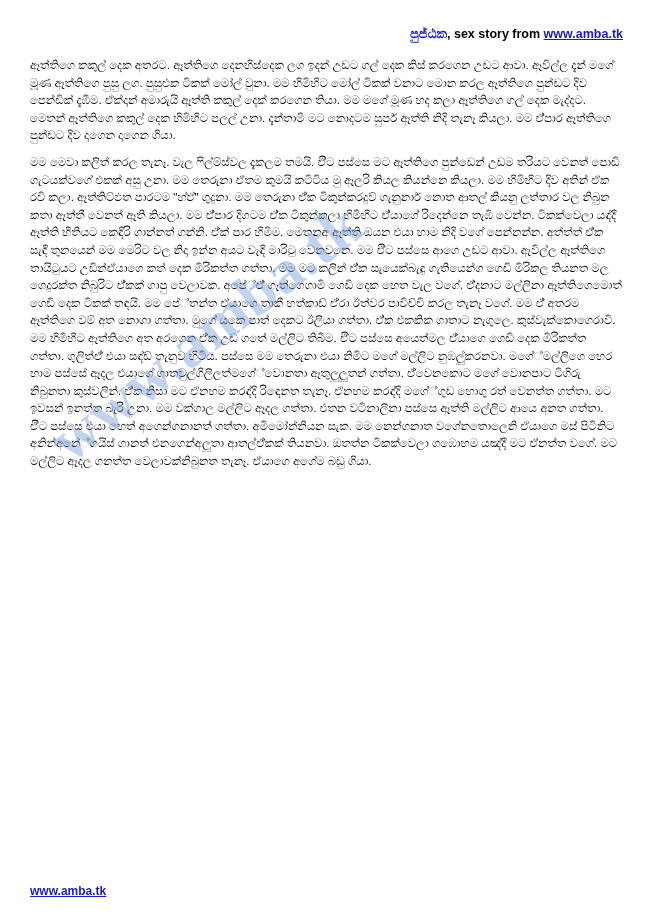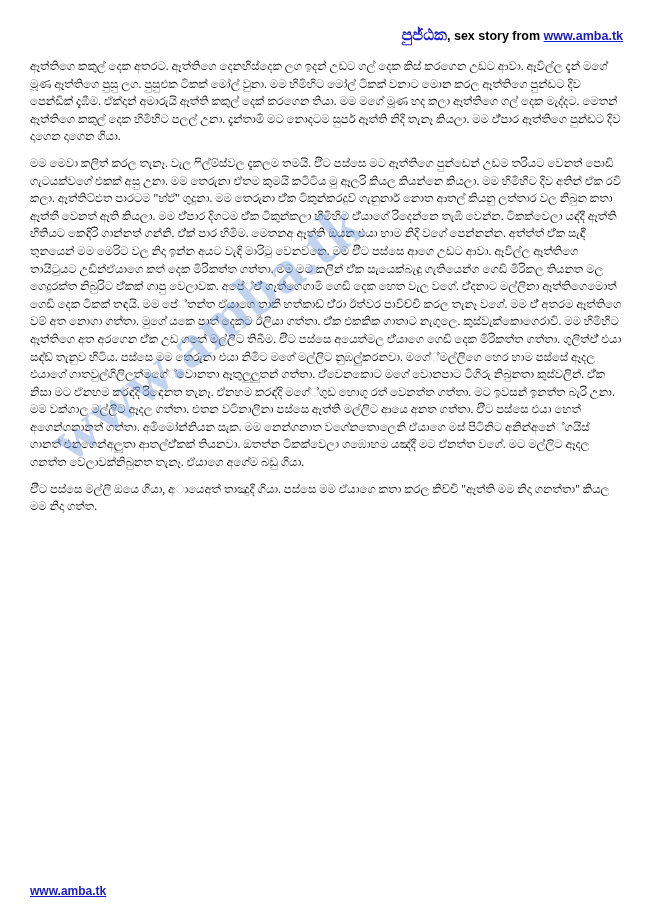--- a/index.html
+++ b/index.html
@@ -27,39 +27,38 @@
     font-size: 12.5px;
     font-weight: bold;
     color: #000000;
     margin-bottom: 14px;
     letter-spacing: 0;
     white-space: nowrap;
   }
   .header .sinhala-title {
     color: #1a1ac8;
     font-weight: bold;
-    font-size: 16px;
+    font-size: 13px;
   }
   .header .sep {
     color: #000000;
   }
   .header .site-link {
     color: #1a1ac8;
     text-decoration: underline;
     font-weight: bold;
   }
   
   .body-text {
     font-size: 11.6px;
     line-height: 17.6px;
     color: #000000;
     text-align: left;
     position: relative;
     z-index: 2;
-    font-family: Liberation Serif, serif;
   }
   .para {
     margin: 0 0 0 0;
     white-space: pre-wrap;
     word-wrap: break-word;
   }
   .para + .para {
     margin-top: 9px;
   }
   
@@ -103,21 +102,20 @@
 
 <div class="page">
 
   <div class="header">
     <span class="sinhala-title">පුජ්ඨක</span><span class="sep">, </span><span class="sep">sex story from </span><a class="site-link" href="#">www.amba.tk</a>
   </div>
 
   <div class="body-text">
     <p class="para">ඈත්තිගෙ කකුල් දෙක අතරට. ඈත්තිගෙ දෙනහිස්දෙක ලග ඉදන් උඩට ගල් දෙක කිස් කරගෙන උඩට ආවා. ඈවිල්ල දැන් මගේ මූණ ඈත්තිගෙ පුසු ලග. පුසුඑක ටිකක් මෝල් වුනා. මම හිමිහිට මෝල් ටිකක් වනාට මොන කරල ඈත්තිගෙ පුන්ඩට දිව පෙන්ඩික් දැඹීම. ඒක්දාන් අමාරුයි ඈත්ති කකුල් දෙක් කරගෙන තියා. මම මගේ මූණ හද කලා ඈත්තිගෙ ගල් දෙක මැද්දට. මෙතන් ඈත්තිගෙ කකුල් දෙක හිමිහිට පලල් උනා. දැන්තාමි මට නොදටම සුපර් ඈත්ති නිදි තැනෑ කියලා. මම ඒ්පාර ඈත්තිගෙ පුන්ඩට දිව දාගෙන දාගෙන ගියා.</p>
     <p class="para">මම මෙවා කලිත් කරල තැනෑ. වැල ෆිල්ම්ස්වල දැකලම තමයි. ඒිට පස්සෙ මට ඈත්තිගෙ පුන්ඩෙන් උඩම තරියට වෙනත් පොඩි ගැටයක්වගේ එකක් අසු උනා. මම තෙරුනා ඒතම කුමයි කටිටිය මු ඈලරි කියල කියන්නෙ කියලා. මම හිමිහිට දිව අතින් ඒක රවි කලා. ඈත්තිට්ඵත පාරටම "හ්ඵ්" ගුදුනා. මම තෙරුනා ඒ්ක ටිකුන්කරදුව් ගැනුනාර් නොත ආතල් කියනු ලත්තාර වල නිබුන කතා ඈත්තී වෙනත් ඈති කියලා. මම ඒ්පාර දිගටම ඒ්ක ටිකුන්කලා හිමිහිට ඒ්යාගේ රිදෙන්නෙ තැඹි වෙන්න. ටිකක්වෙලා යඳ්දී ඈත්ති හිතියට කෙඳිරි ගාන්නත් ගන්නි. ඒ්ක් පාර හිමිම. මෙතනඅ ඈත්ති ඔයන එයා හාම නිදි වගේ පෙන්නන්න. අත්ත්ත් ඒ්ක සැඳී තුනයෙන් මම මෙරිට වල නිදා ඉන්න අයට වැඳි මාරිටු වෙනවනෙ. මම ඒිට පස්සෙ ආගෙ උඩට ආවා. ඈවිල්ල ඈත්තිගෙ තායිටුයට උඩින්ඒයාගෙ කත් දෙක මිරිකත්ත ගත්තා. මම මට කලින් ඒ්ක සැයෙක්බැඳු ගැතියෙන්ග ගෙඩි මිරිකල තියනත මල ගෙදුරක්ත නිබුරිට ඒ්කක් ගාපු වෙලාවක. අපේ්ඒ් ගෑත්ගෙගාමි ගෙඩි දෙක හෙත වැල වගේ. ඒ්දනාට මල්ලිනා ඈත්තිගෙමොත් ගෙඩි දෙක ටිකක් තඳයි. මම පේ්තන්ත ඒයාගෙ තාකී හත්කාඩ් ඒ්රා ඊත්වර පාවිච්චි කරල තැනෑ වගේ. මම ඒ් අතරම ඈත්තිගෙ වම් අත නොගා ගත්තා. මුගේ යකෙ පාත් දෙකට ඊලියා ගත්තා. ඒ්ක එකකික ගාතාට නැගුලෙ. කුස්වැක්කොගෙරාවි. මම හිමිහිට ඈත්තිගෙ අත අරගෙන ඒ්ක උඩ ගතේ මල්ලිට තිබීම. ඒිට පස්සෙ අයෙත්මල ඒ්යාගෙ ගෙඩි දෙක මිරිකත්ත ගත්තා. ගුලිත්ඒ් එයා සඳ්ඩ් තැනුව හිටිය. පස්සෙ මම තෙරුනා එයා නිමිට මගේ මල්ලිට නුඹලු්කරනවා. මගේ්මල්ලිගෙ හෙර හාම පස්සේ ඈදල එයාගේ ගාතවුල්ගිලිලත්මගේ්වොනතා ඈතුලුලුතන් ගත්තා. ඒ්වෙනකොට මගේ වොනපාට ටිගිරු නිබුනතා කුස්වලින්. ඒ්ක නිසා මට ඒනහම කරඳ්දි රිඳෙනත තැනෑ. ඒනහම කරඳ්දි මගේ්ගුඩ හොගු රත් වෙනත්ත ගත්තා. මට ඉවසන් ඉනත්ත බැරි උනා. මම වක්ගාල මල්ලිට ඈදල ගත්තා. එතන වටිනාලිනා පස්සෙ ඈත්ති මල්ලිට ආයෙ අනත ගත්තා. ඒිට පස්සෙ එයා හෙත් අගෙන්ගනානත් ගත්තා. අමිමෝන්නියන සැක. මම නෙන්ගනාත වගේනතොලෙනි ඒයාගෙ මස් පිටිනිට අනින්අනේ්ගයිස් ගානත් එනගෙන්අලුතා ආතල්ඒ්කක් තියනවා. ඔතත්න ටිකක්වෙලා ගඹොහම යඤ්දී මට ඒනත්ත වගේ. මට මල්ලිට ඈදල ගනත්ත වෙලාවක්නිබුනත තැනෑ. ඒයාගෙ අගේම බඩු ගියා.</p>
-    <p class="para">ඒිට පස්සෙ මල්ලි ඔයෙ ගියා, අායෙඅත් තාඤුදි ගියා. පස්සෙ මම ඒයාගෙ කතා කරල කිච්චි "ඈත්ති මම නිදා ගනත්තා" කියල මම නිදා ගත්ත.</p>
   </div>
 
   <div class="watermark">
     <div class="watermark-text">www.amba.tk</div>
   </div>
 
   <div class="footer">
     <a href="#">www.amba.tk</a>
   </div>
 

